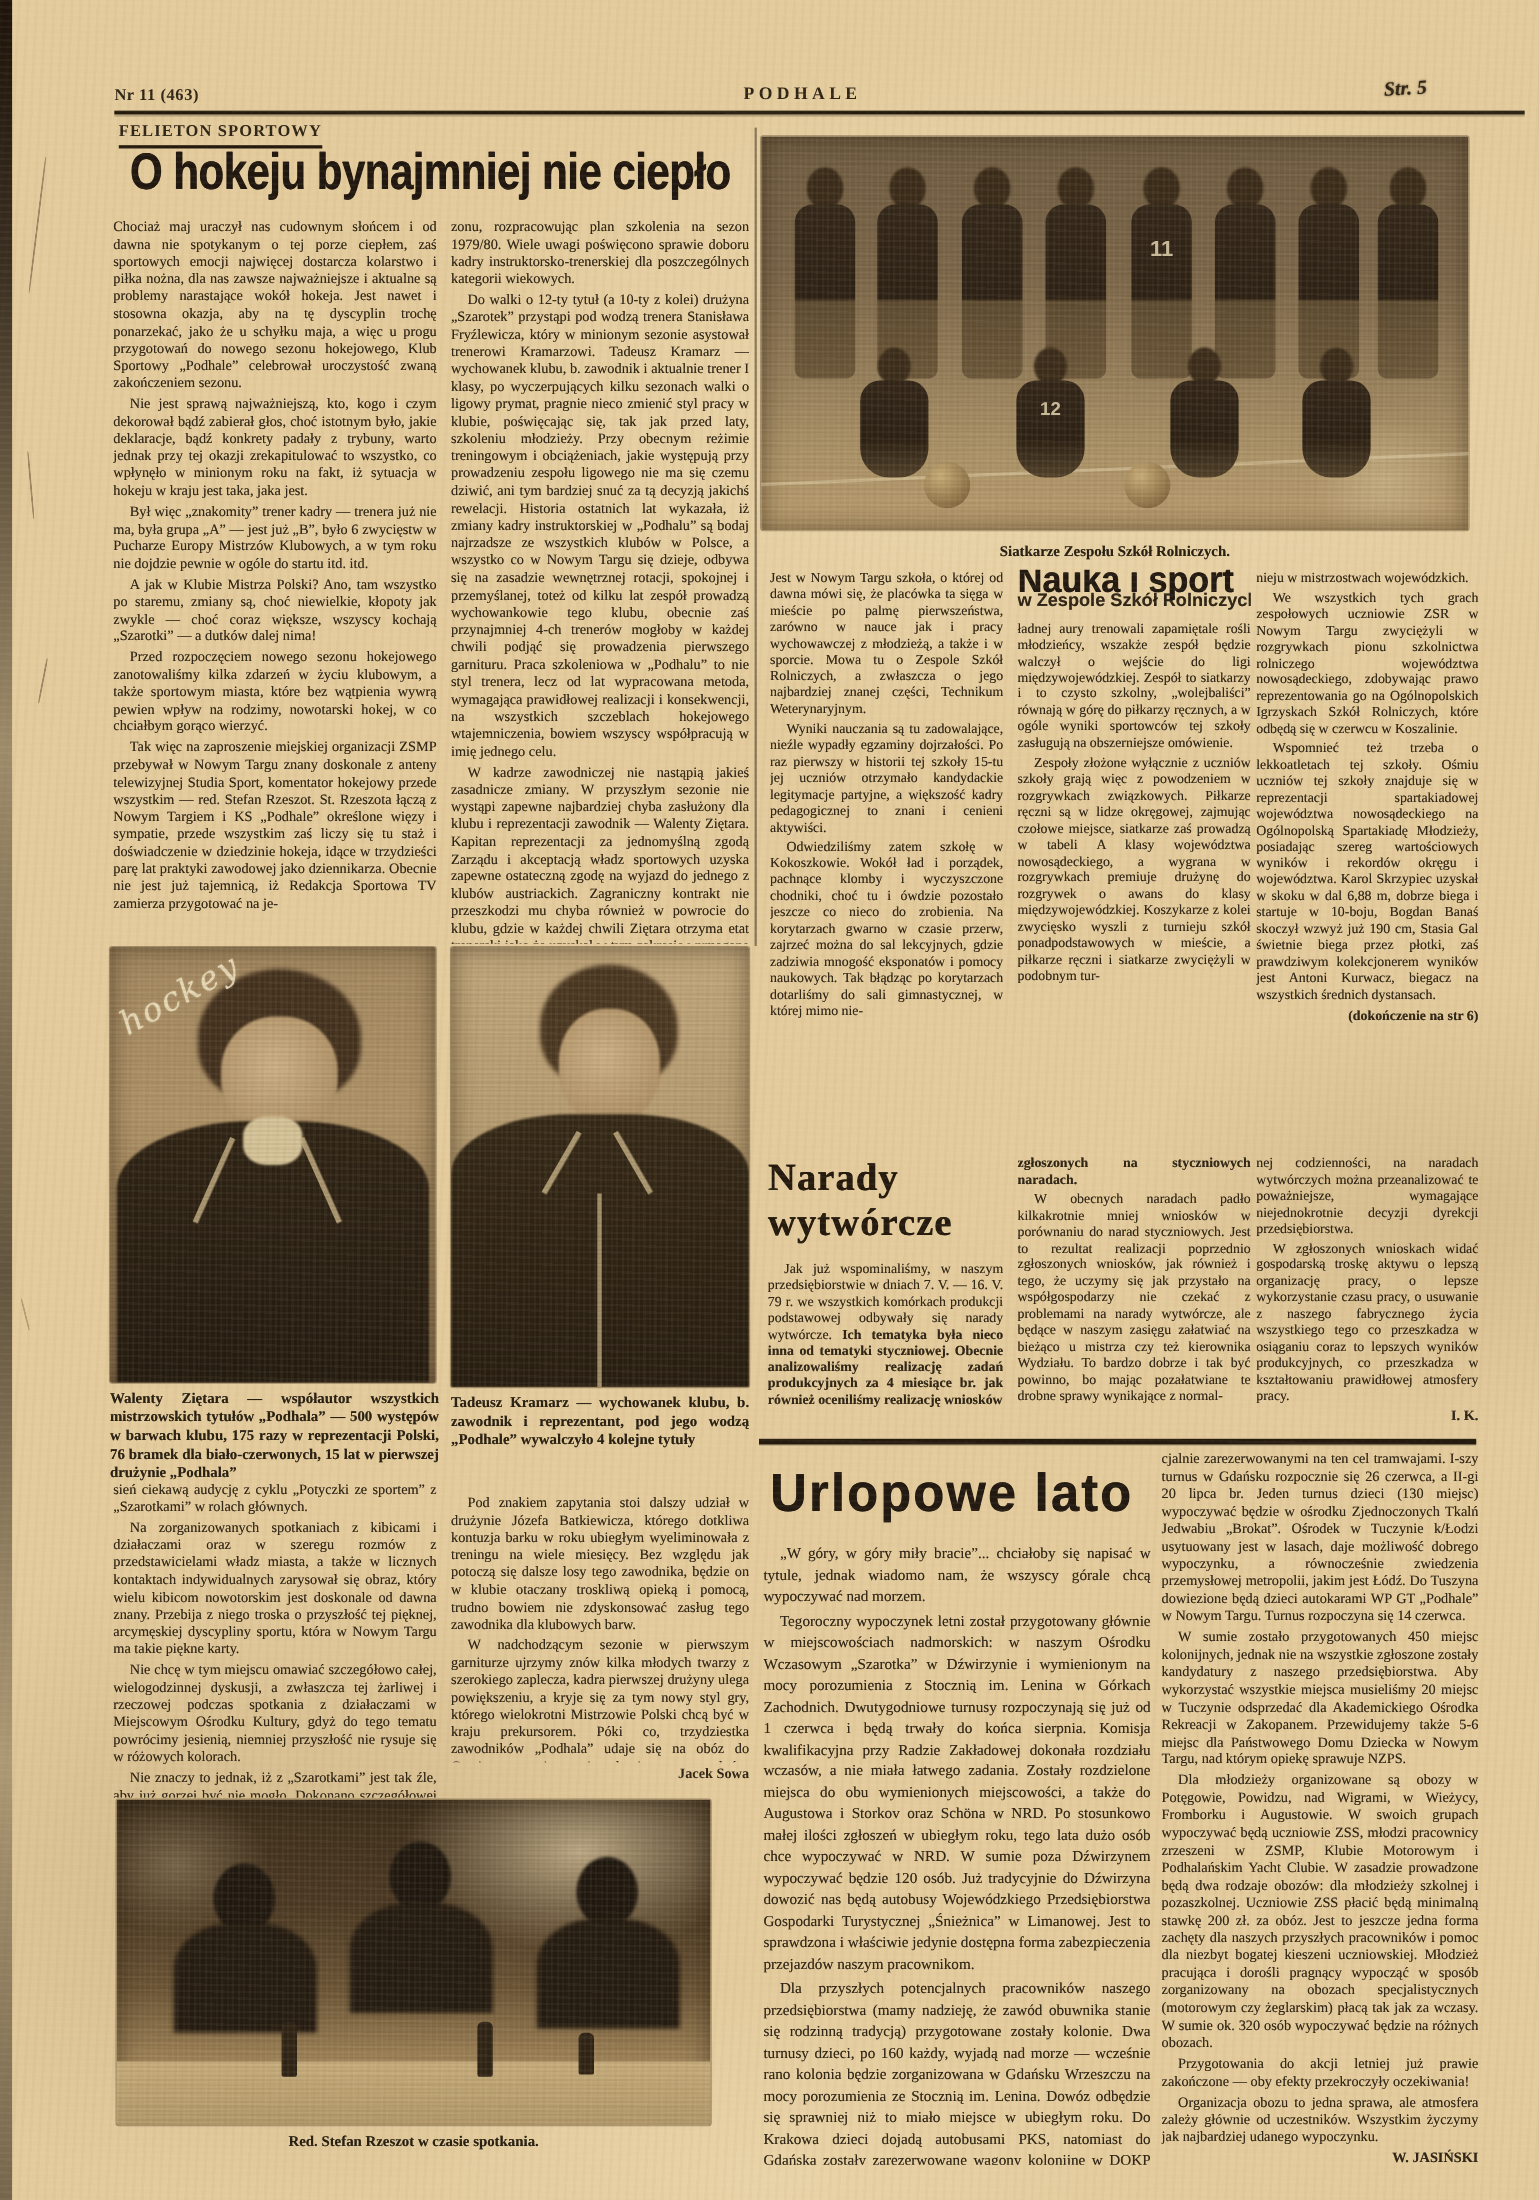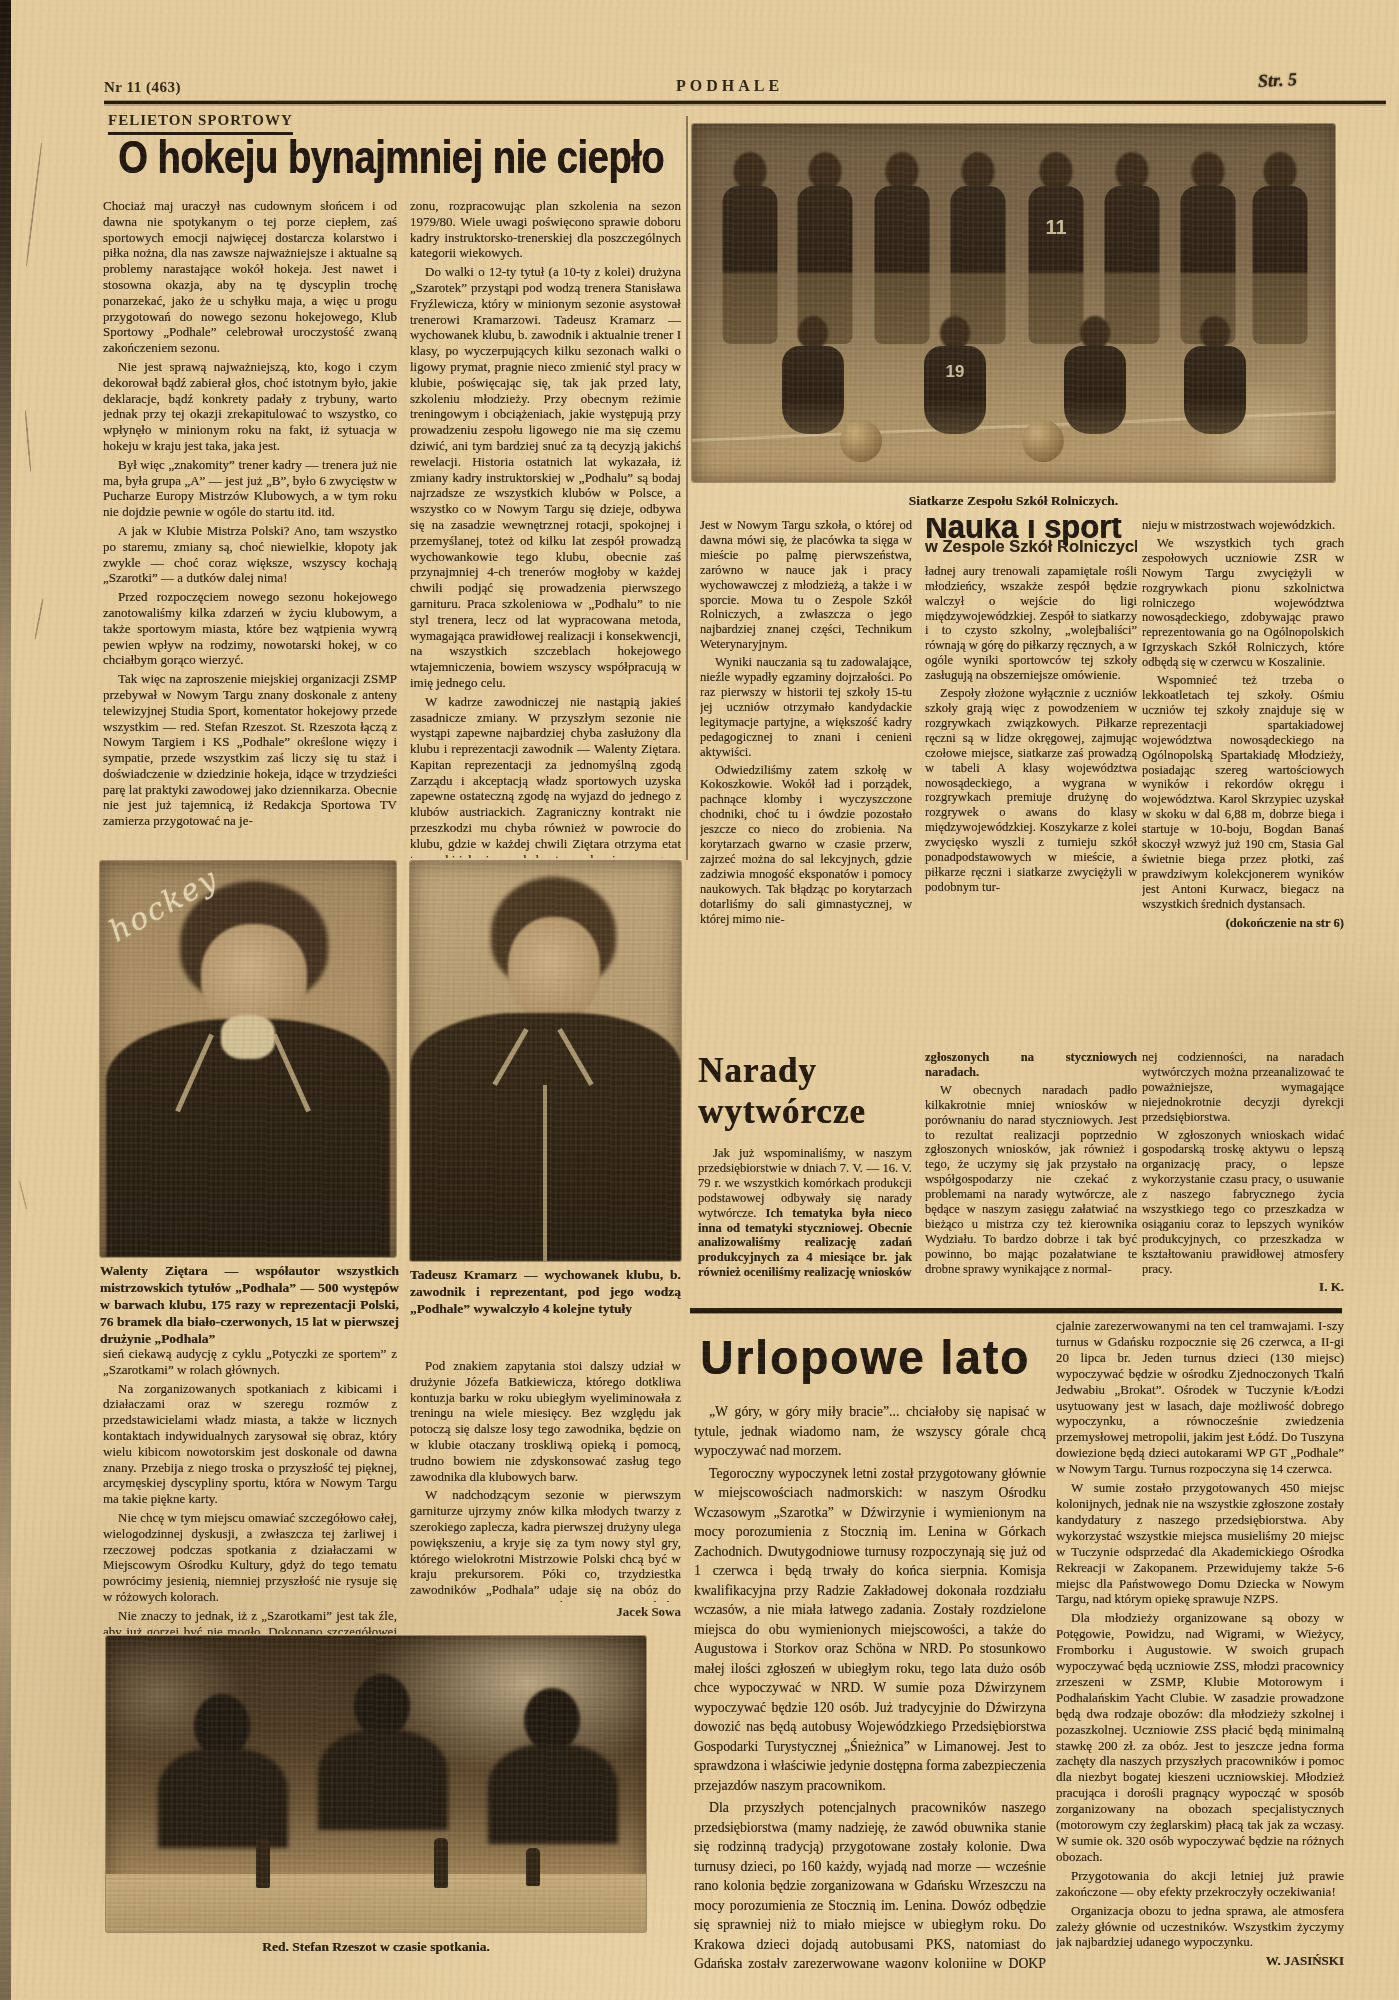--- a/index.html
+++ b/index.html
@@ -245,21 +245,21 @@
     <div class="tp-fig f3"></div>
     <div class="tp-fig f4"></div>
     <div class="tp-fig f5">
       <span class="jersey">11</span>
     </div>
     <div class="tp-fig f6"></div>
     <div class="tp-fig f7"></div>
     <div class="tp-fig f8"></div>
     <div class="tp-kneel k1"></div>
     <div class="tp-kneel k2">
-      <span class="jersey">19</span>
+      <span class="jersey">12</span>
     </div>
     <div class="tp-kneel k3"></div>
     <div class="tp-kneel k4"></div>
     <div class="tp-ball b1"></div>
     <div class="tp-ball b2"></div>
   </div>
   <div class="abs cap teamcap center">Siatkarze Zespołu Szkół Rolniczych.</div>
 
   <div class="abs ncol nA">
     <p class="p cont">Jest w Nowym Targu szkoła, o której od dawna mówi się, że placówka ta sięga w mieście po palmę pierwszeństwa, zarówno w nauce jak i pracy wychowawczej z młodzieżą, a także i w sporcie. Mowa tu o Zespole Szkół Rolniczych, a zwłaszcza o jego najbardziej znanej części, Technikum Weterynaryjnym.</p>

